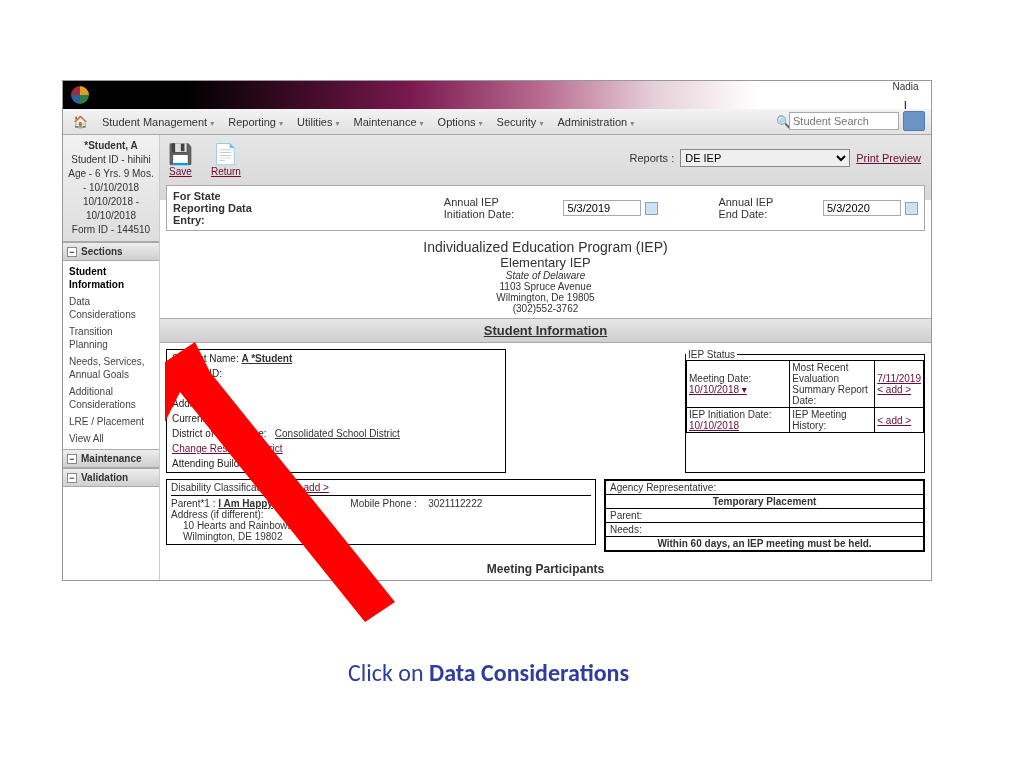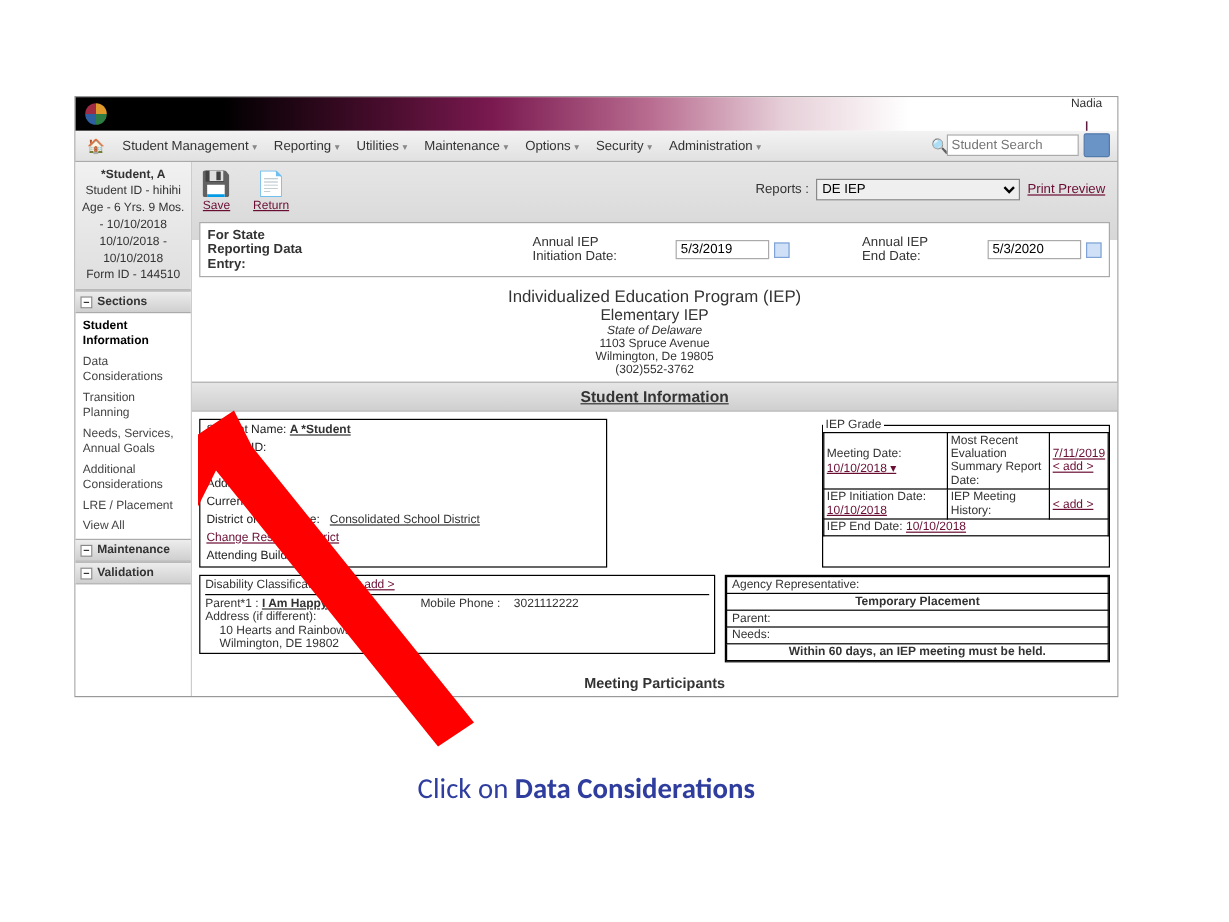--- a/index.html
+++ b/index.html
@@ -74,21 +74,21 @@
   .content-row2 { display:flex; gap:8px; padding: 0 6px 6px; align-items: flex-start; }
   .panel-dis { width: 430px; border:1px solid #000; padding:2px 4px; font-size:10px;}
   .panel-temp { flex:1; border:1px solid #000; font-size:10px; }
   .panel-temp table { border-collapse:collapse; width:100%; }
   .panel-temp td { border:1px solid #000; padding:1px 4px; }
   .panel-temp .hdr { text-align:center; font-weight:bold; }
   .foot-note { text-align:center; font-weight:bold; }
   .mp-title { text-align:center; font-weight:bold; font-size:12px; padding:4px 0; }
   
   .arrow { position:absolute; left:105px; top:312px; width:320px; height:320px; pointer-events:none; }
-  .caption { position:absolute; left:348px; top:643px; font-family: Calibri, Arial, sans-serif; font-size:24px; color:#2f3e9e; }
+  .caption { position:absolute; left:348px; top:658px; font-family: Calibri, Arial, sans-serif; font-size:24px; color:#2f3e9e; }
   .caption .bold { font-weight:bold; }
 </style>
 </head>
 <body>
 
 <div class="canvas">
   <div class="app">
 
     <div class="topbar">
       <div class="logo">
@@ -227,35 +227,32 @@
             <tr>
                   <td><span class="link-maroon">Change Resident District</span></td>
                 </tr>
             <tr>
                   <td><span class="label">Attending Building:</span></td>
                 </tr>
           </tbody>
             </table>
           <div style="flex:1"></div>
           <fieldset class="iep-status">
-            <legend>IEP Grade</legend>
+            <legend>IEP Status</legend>
             <table>
               <tbody>
                   <tr>
                 <td><span>Meeting Date:</span> <span class="link-maroon"><span>10/10/2018</span> ▾</span></td>
                 <td><span>Most Recent Evaluation</span><br><span>Summary Report Date:</span></td>
                 <td><span class="link-maroon">7/11/2019</span><br><span class="link-maroon">&lt; add &gt;</span></td>
               </tr>
               <tr>
                 <td><span>IEP Initiation Date:</span> <span class="link-maroon">10/10/2018</span></td>
                 <td><span>IEP Meeting History:</span></td>
                 <td><span class="link-maroon">&lt; add &gt;</span></td>
-              </tr>
-              <tr>
-                <td colspan="3"><span>IEP End Date:</span> <span class="link-maroon">10/10/2018</span></td>
               </tr>
             </tbody>
               </table>
           </fieldset>
         </div>
 
         <div class="content-row2">
           <div class="panel-dis">
             <div><span>Disability Classification:</span> &nbsp;&nbsp;&nbsp;&nbsp;&nbsp; <span class="link-maroon">&lt; add &gt;</span></div>
             <hr style="margin:2px 0; border:none; border-top:1px solid #000;">

